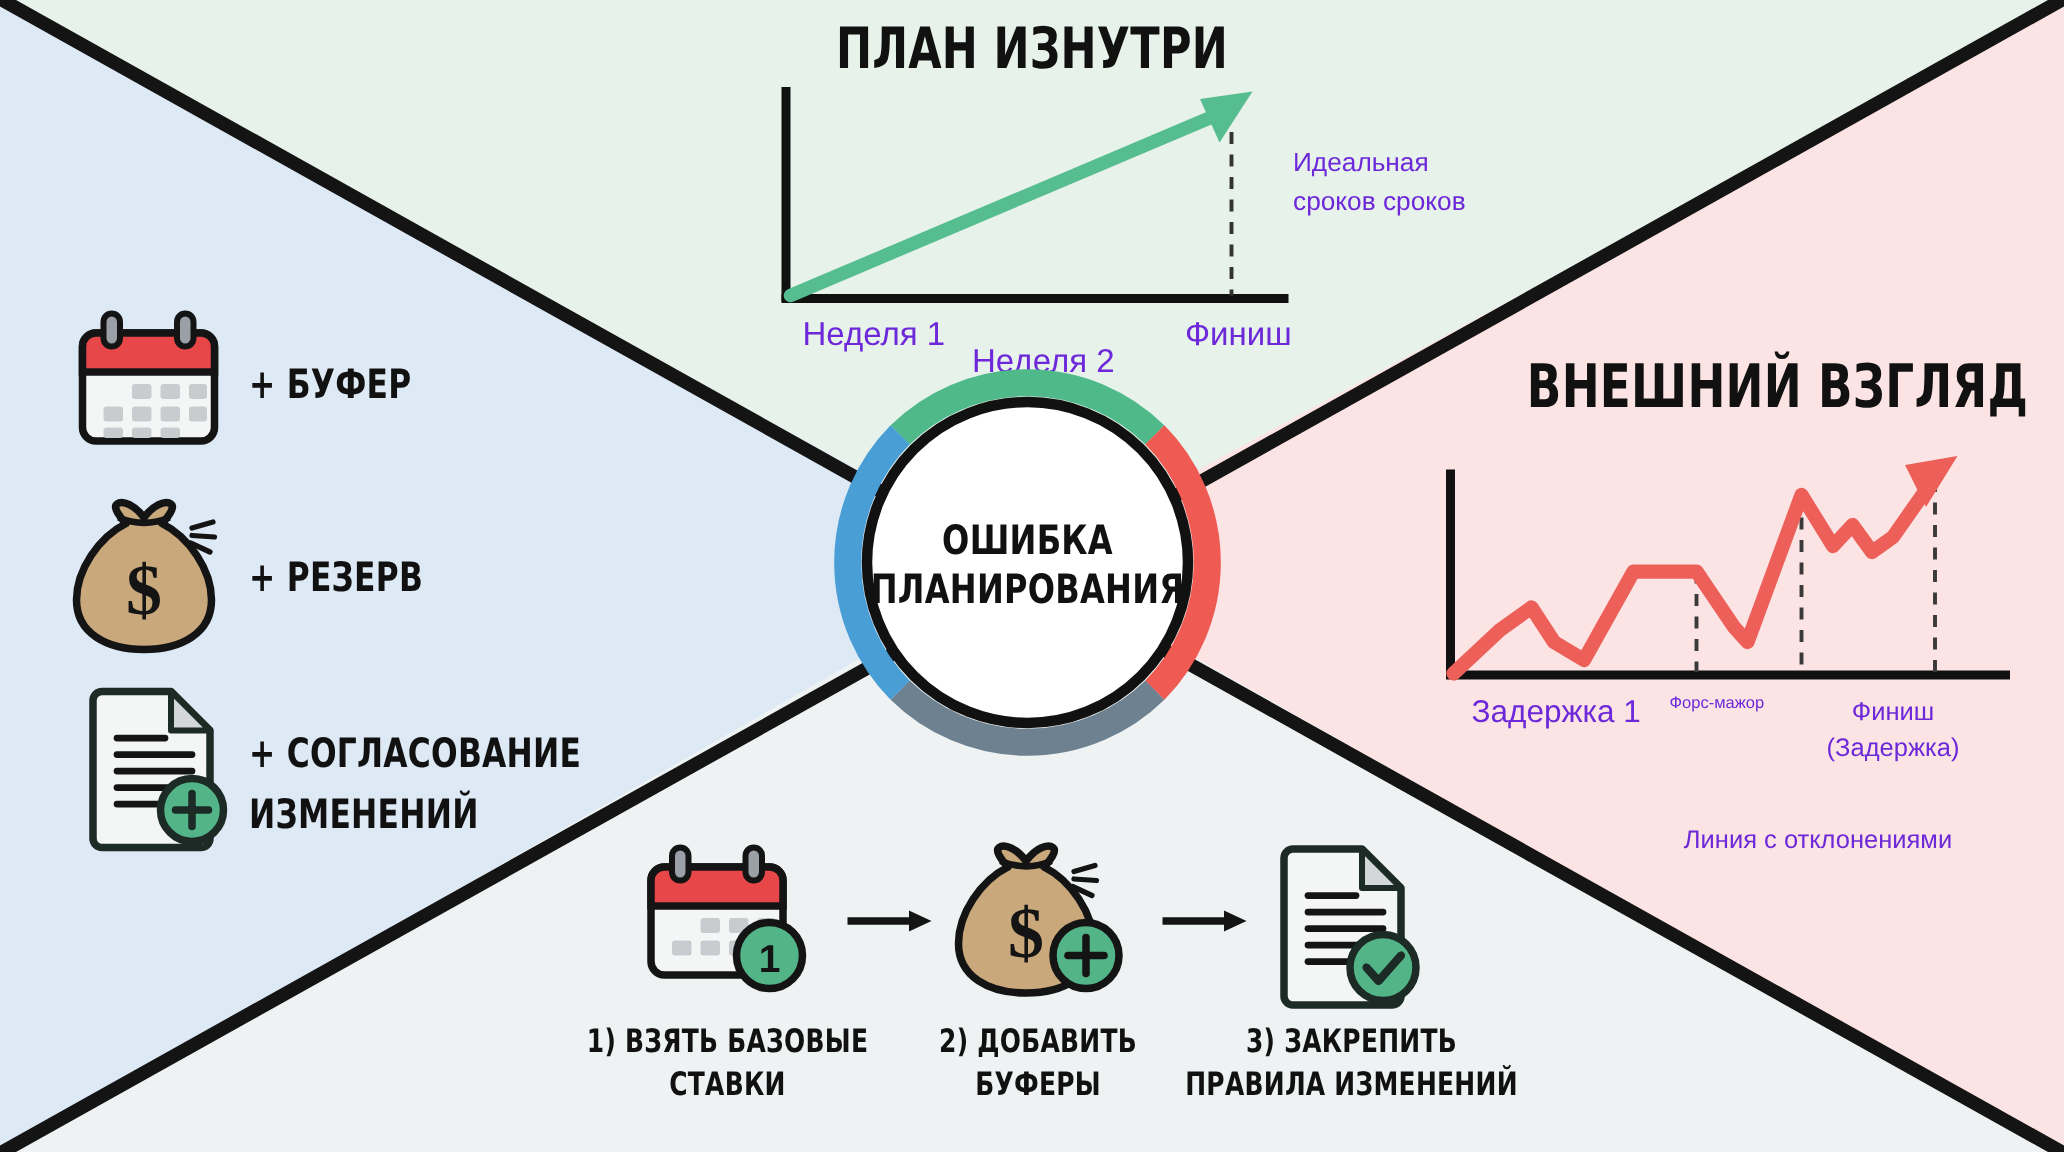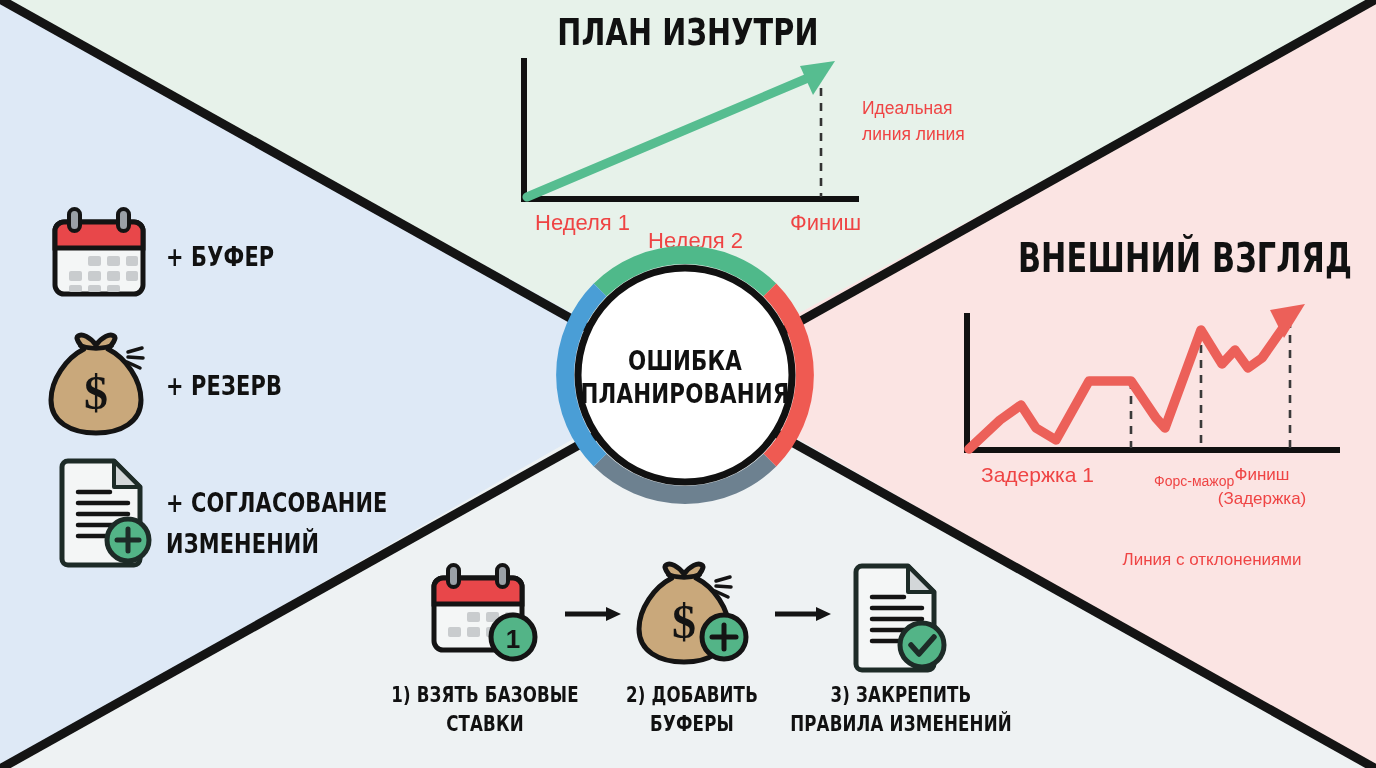--- a/index.html
+++ b/index.html
@@ -17,37 +17,37 @@
     color:#111;
     letter-spacing:.2px;
     transform:scaleX(.86);
     transform-origin:left center;
     white-space:pre;
   }
   .cond.ctr{transform-origin:center center;}
 
   .plain{
     font-family:"Liberation Sans","DejaVu Sans",sans-serif;
-    font-weight:400;color:#ef4444;white-space:pre;
+    font-weight:400;color:#6d28d9;white-space:pre;
   }
 
   
   #t-inside{left:688px;top:10px;font-size:38px;transform:translateX(-50%) scaleX(.84);transform-origin:center top;}
   #t-outside{left:1185px;top:235px;font-size:40px;transform:translateX(-50%) scaleX(.84);transform-origin:center top;}
 
   
   .tick{font-size:22px;}
   #tk-w1{left:535px;top:210px;}
   #tk-w2{left:648px;top:196px;margin-top:32px;}
   #tk-fin{left:790px;top:210px;}
   #ann-ideal{left:862px;top:95px;font-size:17.5px;line-height:26px;}
 
   
   #rk-1{left:981px;top:463px;font-size:21px;}
-  #rk-2{left:1113px;top:473px;font-size:14px;margin-left:41px;}
+  #rk-2{left:1113px;top:463px;font-size:11px;}
   #rk-3{left:1262px;top:463px;font-size:17px;text-align:center;line-height:24px;}
   #r-caption{left:1189px;top:550px;font-size:17px;transform:translateX(-50%);margin-left:23px;}
 
   
   #c-l1{left:685px;top:345px;font-size:27px;transform:translate(-50%,0) scaleX(.88);transform-origin:center top;}
   #c-l2{left:685px;top:378px;font-size:27px;transform:translate(-50%,0) scaleX(.88);transform-origin:center top;}
 
   
   .llab{font-size:27px;}
   #ll1{left:166px;top:241px;}
@@ -90,21 +90,21 @@
     <g>
       <line x1="527" y1="197" x2="815" y2="75" stroke="#56bd90" stroke-width="9" stroke-linecap="round"></line>
       <polygon points="835,61 800,66 813,95" fill="#56bd90"></polygon>
     </g>
   </svg>
 
   <div class="txt cond ctr" id="t-inside">ПЛАН ИЗНУТРИ</div>
   <div class="txt plain tick" id="tk-w1">Неделя 1</div>
   <div class="txt plain tick" id="tk-w2">Неделя 2</div>
   <div class="txt plain tick" id="tk-fin">Финиш</div>
-  <div class="txt plain" id="ann-ideal"><span>Идеальная</span><br><span>линия линия</span></div>
+  <div class="txt plain" id="ann-ideal"><span>Идеальная</span><br><span>сроков сроков</span></div>
 
   <svg class="layer" viewBox="0 0 1376 768">
     <line x1="967" y1="313" x2="967" y2="452" stroke="#111" stroke-width="6"></line>
     <line x1="964" y1="450" x2="1340" y2="450" stroke="#111" stroke-width="6"></line>
 
     <line x1="1131" y1="381" x2="1131" y2="448" stroke="#3a3a3a" stroke-width="2.6" stroke-dasharray="8 7"></line>
     <line x1="1201" y1="330" x2="1201" y2="448" stroke="#3a3a3a" stroke-width="2.6" stroke-dasharray="8 7"></line>
     <line x1="1290" y1="320" x2="1290" y2="448" stroke="#3a3a3a" stroke-width="2.6" stroke-dasharray="8 7"></line>
 
     <g>

